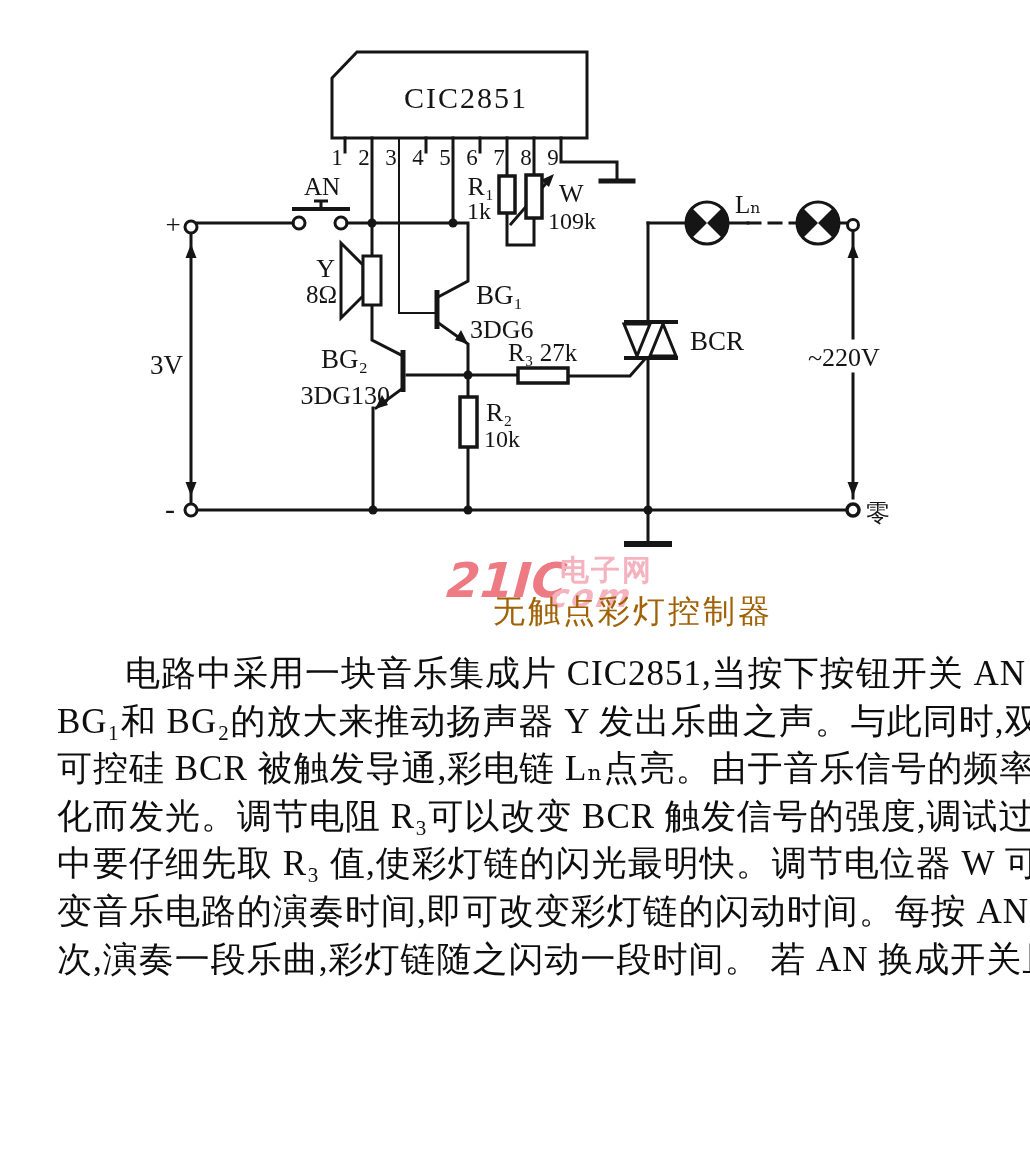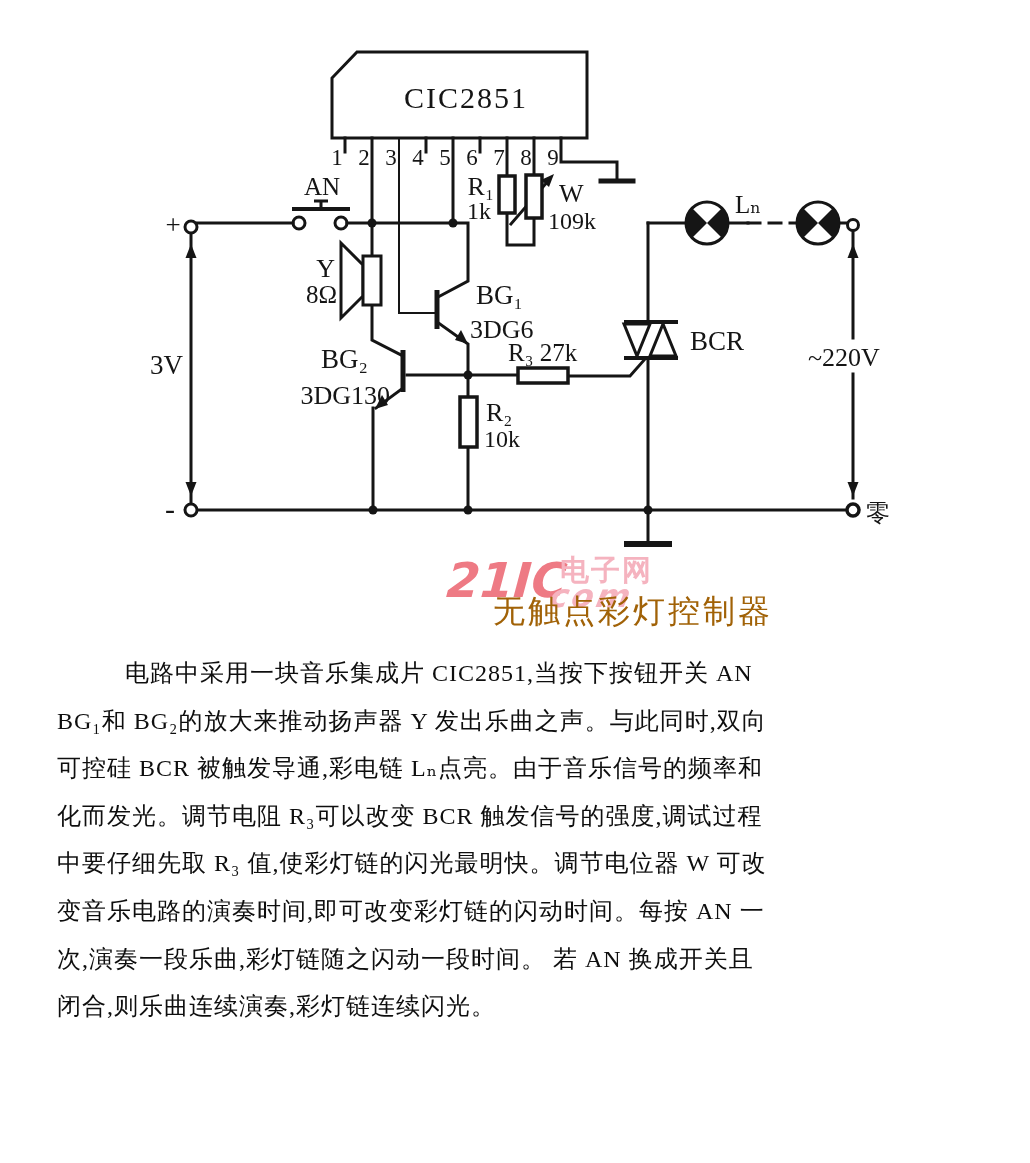--- a/index.html
+++ b/index.html
@@ -5,21 +5,21 @@
   html,body{margin:0;padding:0;background:#fff;}
   .page{position:relative;width:1030px;height:1038px;background:#ffffff;overflow:hidden;
         font-family:"Liberation Serif","DejaVu Serif",serif;color:#111;}
   .schematic-svg{position:absolute;left:0;top:0;}
   svg text{font-family:"Liberation Serif","DejaVu Serif",serif;fill:#151515;}
   .wm{position:absolute;font-family:"DejaVu Sans","Liberation Sans",sans-serif;line-height:1;}
   .wm-brand{left:447px;top:556px;font-size:48px;font-weight:bold;font-style:italic;transform:skewX(-4deg);}
   .wm-cn{left:560px;top:556px;font-size:29px;font-weight:bold;letter-spacing:2px;}
   .wm-com{left:550px;top:580px;font-size:32px;font-weight:bold;font-style:italic;letter-spacing:3px;transform:skewX(-12deg);}
   .caption{position:absolute;left:493px;top:590px;font-size:32px;letter-spacing:3px;color:#a16207;white-space:nowrap;}
-  .article{position:absolute;left:57px;top:650px;width:955px;font-size:24px;line-height:47.6px;
+  .article{position:absolute;left:57px;top:650px;width:955px;font-size:35px;line-height:47.6px;
            letter-spacing:1px;color:#0e0e0e;}
   .article .tline{white-space:nowrap;}
   .article .indent{text-indent:68px;}
 </style>
 </head>
 <body>
 
 <div class="page">
 
   <svg class="schematic-svg" width="1030" height="645" viewBox="0 0 1030 645">
@@ -185,16 +185,15 @@
   <div class="caption">无触点彩灯控制器</div>
 
   <div class="article">
     <div class="tline indent">电路中采用一块音乐集成片 CIC2851,当按下按钮开关 AN</div>
     <div class="tline">BG₁和 BG₂的放大来推动扬声器 Y 发出乐曲之声。与此同时,双向</div>
     <div class="tline">可控硅 BCR 被触发导通,彩电链 Lₙ点亮。由于音乐信号的频率和</div>
     <div class="tline">化而发光。调节电阻 R₃可以改变 BCR 触发信号的强度,调试过程</div>
     <div class="tline">中要仔细先取 R₃ 值,使彩灯链的闪光最明快。调节电位器 W 可改</div>
     <div class="tline">变音乐电路的演奏时间,即可改变彩灯链的闪动时间。每按 AN 一</div>
     <div class="tline">次,演奏一段乐曲,彩灯链随之闪动一段时间。 若 AN 换成开关且</div>
-    <div class="tline">闭合,则乐曲连续演奏,彩灯链连续闪光。</div>
   </div>
 
 </div>
 
 </body></html>

